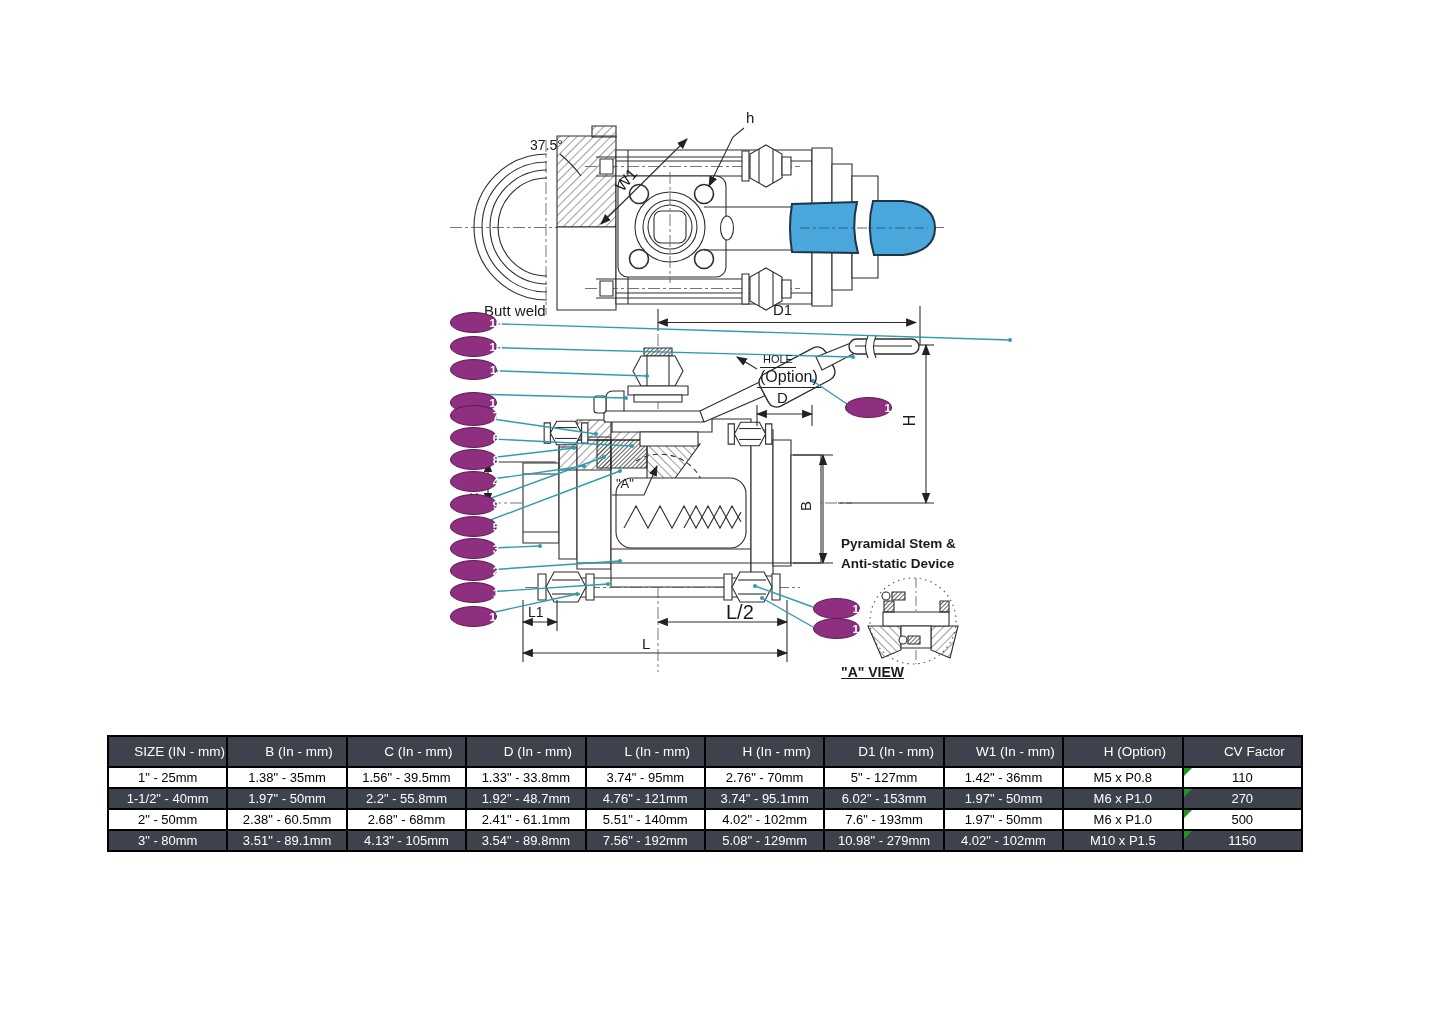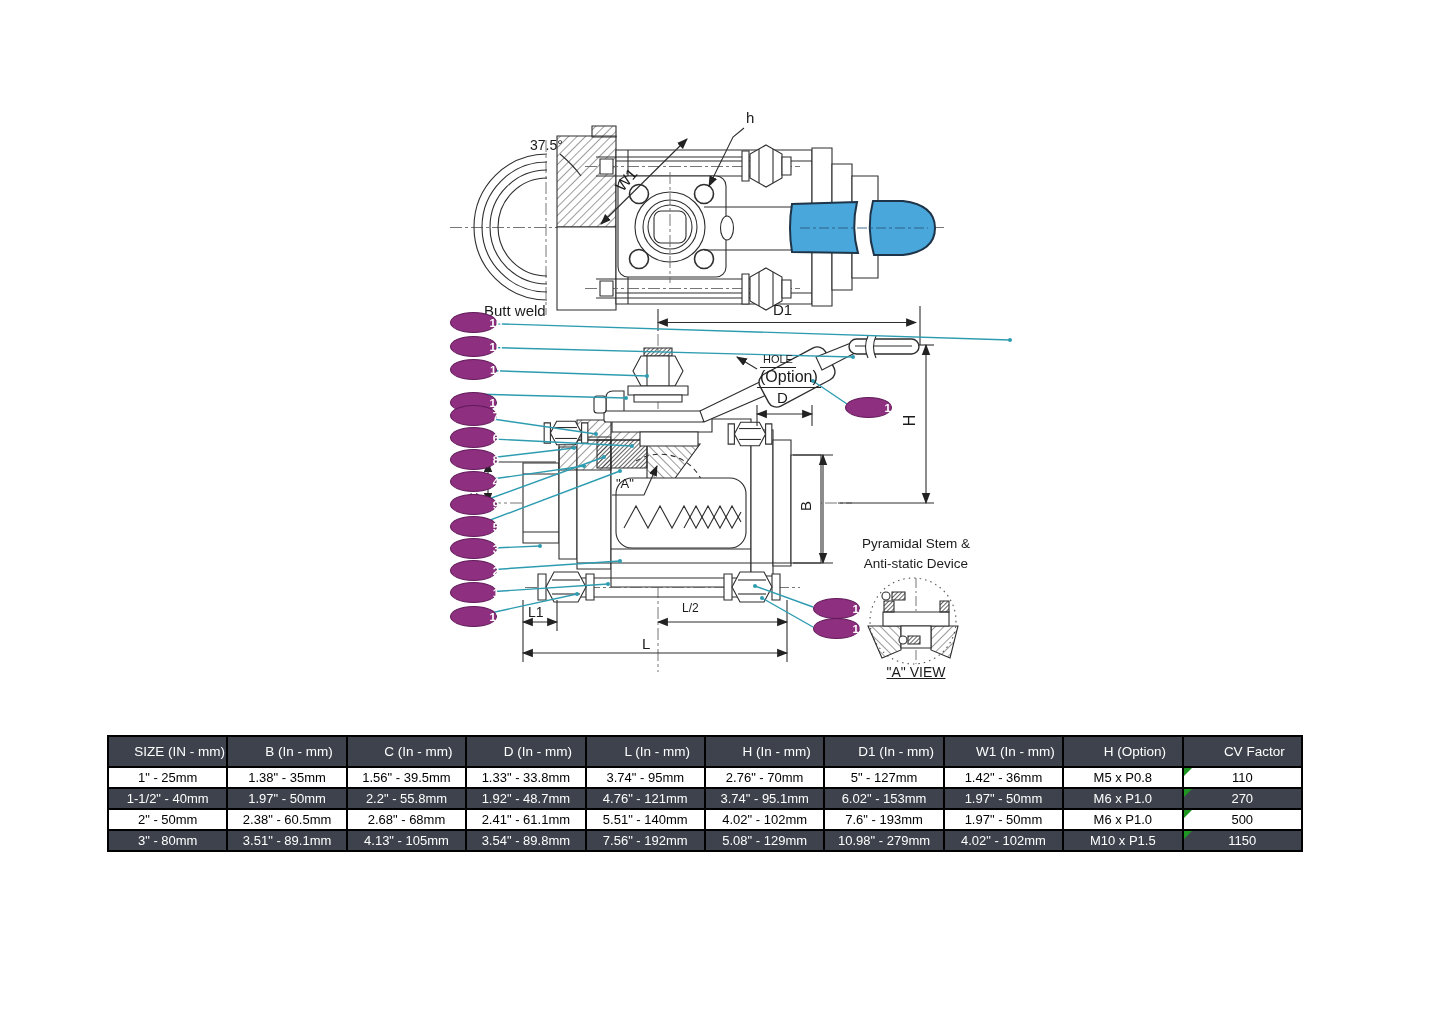--- a/index.html
+++ b/index.html
@@ -19,21 +19,21 @@
       display:flex;align-items:center;justify-content:center;z-index:5;padding-left:45px;}
   .underl{border-bottom:1.2px solid #222;padding:0 3px 1px 3px;}
   
   #dims{position:absolute;left:107px;top:735px;width:1196px;border-collapse:collapse;table-layout:fixed;}
   #dims th,#dims td{border:2px solid #000;text-align:center;overflow:hidden;position:relative;padding-left:24px;}
   #dims th{background:var(--tbl-dark);color:#fff;height:31px;font-size:13.5px;font-weight:normal;}
   #dims td{background:#fff;color:#000;height:21px;font-size:13px;font-weight:normal;padding:0 1px;}
   #dims tr.dark td{background:var(--tbl-dark);color:#fff;}
   #dims td.cv::before{content:"";position:absolute;left:0;top:0;width:0;height:0;
       border-top:8px solid var(--tri-green);border-right:8px solid transparent;}
-  .detail-title{position:absolute;width:150px;text-align:center;color:#1b1b1b;font-size:13.5px;}
+  .detail-title{position:absolute;width:150px;text-align:left;color:#1b1b1b;font-size:13.5px;font-weight:bold;}
 </style>
 </head>
 <body>
 
 <div id="page">
 
 <svg width="1440" height="1020" viewBox="0 0 1440 1020">
   <defs>
     <marker id="ar" viewBox="0 0 10 10" refX="9" refY="5" markerWidth="10" markerHeight="10" orient="auto-start-reverse">
       <path d="M0,1.2 L10,5 L0,8.8 Z" fill="#222"></path>
@@ -246,21 +246,21 @@
 <div class="lbl" style="left:746px;top:110px;font-size:15px">h</div>
 <div class="lbl" style="left:615px;top:172px;font-size:16px;transform:rotate(-50deg)">W1</div>
 <div class="lbl" style="left:773px;top:302px;font-size:15px">D1</div>
 <div class="lbl underl" style="left:760px;top:354px;font-size:11px">HOLE</div>
 <div class="lbl underl" style="left:757px;top:369px;font-size:16px">(Option)</div>
 <div class="lbl rot" style="left:905px;top:412px;font-size:16px">H</div>
 <div class="lbl" style="left:777px;top:390px;font-size:15px">D</div>
 <div class="lbl rot" style="left:801px;top:498px;font-size:15px">B</div>
 <div class="lbl rot" style="left:468px;top:490px;font-size:15px">C</div>
 <div class="lbl" style="left:528px;top:605px;font-size:14px">L1</div>
-<div class="lbl" style="left:682px;top:602px;font-size:12px">L/2</div>
+<div class="lbl" style="left:726px;top:602px;font-size:20px">L/2</div>
 <div class="lbl" style="left:642px;top:636px;font-size:15px">L</div>
 <div class="lbl" style="left:616px;top:477px;font-size:13px">"A"</div>
 <div class="detail-title" style="left:841px;top:536px">Pyramidal Stem &amp;</div>
 <div class="detail-title" style="left:841px;top:556px">Anti-static Device</div>
 <div class="detail-title" style="left:841px;top:664px;font-size:14px;text-decoration:underline">"A" VIEW</div>
 
 <div class="co" style="left:450px;top:312px">16</div>
 <div class="co" style="left:450px;top:336px">10</div>
 <div class="co" style="left:450px;top:359px">11</div>
 <div class="co" style="left:450px;top:392px">12</div>

